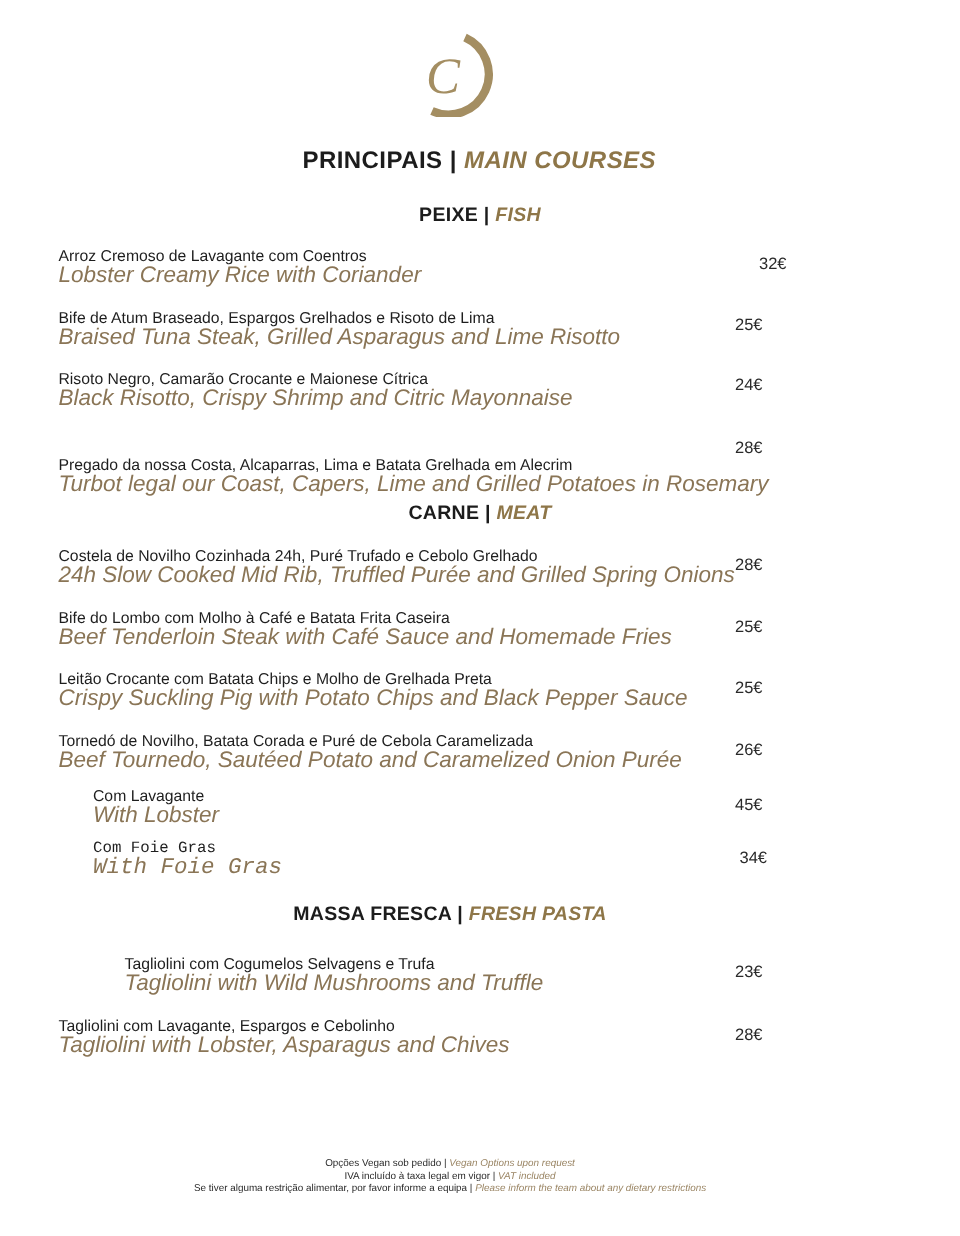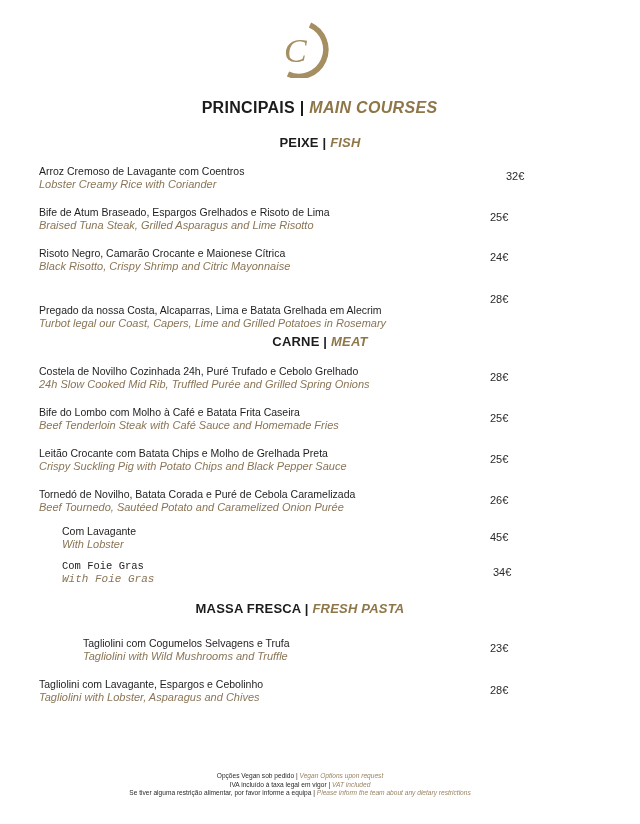--- a/index.html
+++ b/index.html
@@ -8,21 +8,21 @@
   .logo { position:absolute; left:280px; top:22px; width:50px; height:56px; }
   .title { position:absolute; top:99px; left:0; width:639px; text-align:center;
            font-size:16px; font-weight:bold; letter-spacing:0.3px; }
   .title .en, .sec .en { font-style:italic; }
   .gold { color:#8e7648; }
   .sec { position:absolute; left:0; width:600px; text-align:center; font-size:13px;
          font-weight:bold; letter-spacing:0.2px; }
   .item { position:absolute; left:39px; width:520px; }
   .item.sub { left:62px; }
   .pt { font-size:10.5px; line-height:13px; color:#1e1e1e; }
-  .en-line { font-size:11px; line-height:12px; font-style:italic; color:#8a7556; }
+  .en-line { font-size:15px; line-height:12px; font-style:italic; color:#8a7556; }
   .price { position:absolute; left:490px; font-size:11px; color:#2a2a2a; }
   .footer { position:absolute; top:772px; left:0; width:600px; text-align:center;
             font-size:6.6px; line-height:8.5px; color:#2a2a2a; }
   .footer .en { font-style:italic; color:#9a8564; }
 </style>
 </head>
 <body>
 
 <svg class="logo" viewBox="0 0 50 56">
   <path d="M30 3 A24 24 0 0 1 8 52" fill="none" stroke="#a48e62" stroke-width="5.5" stroke-linecap="butt"></path>

